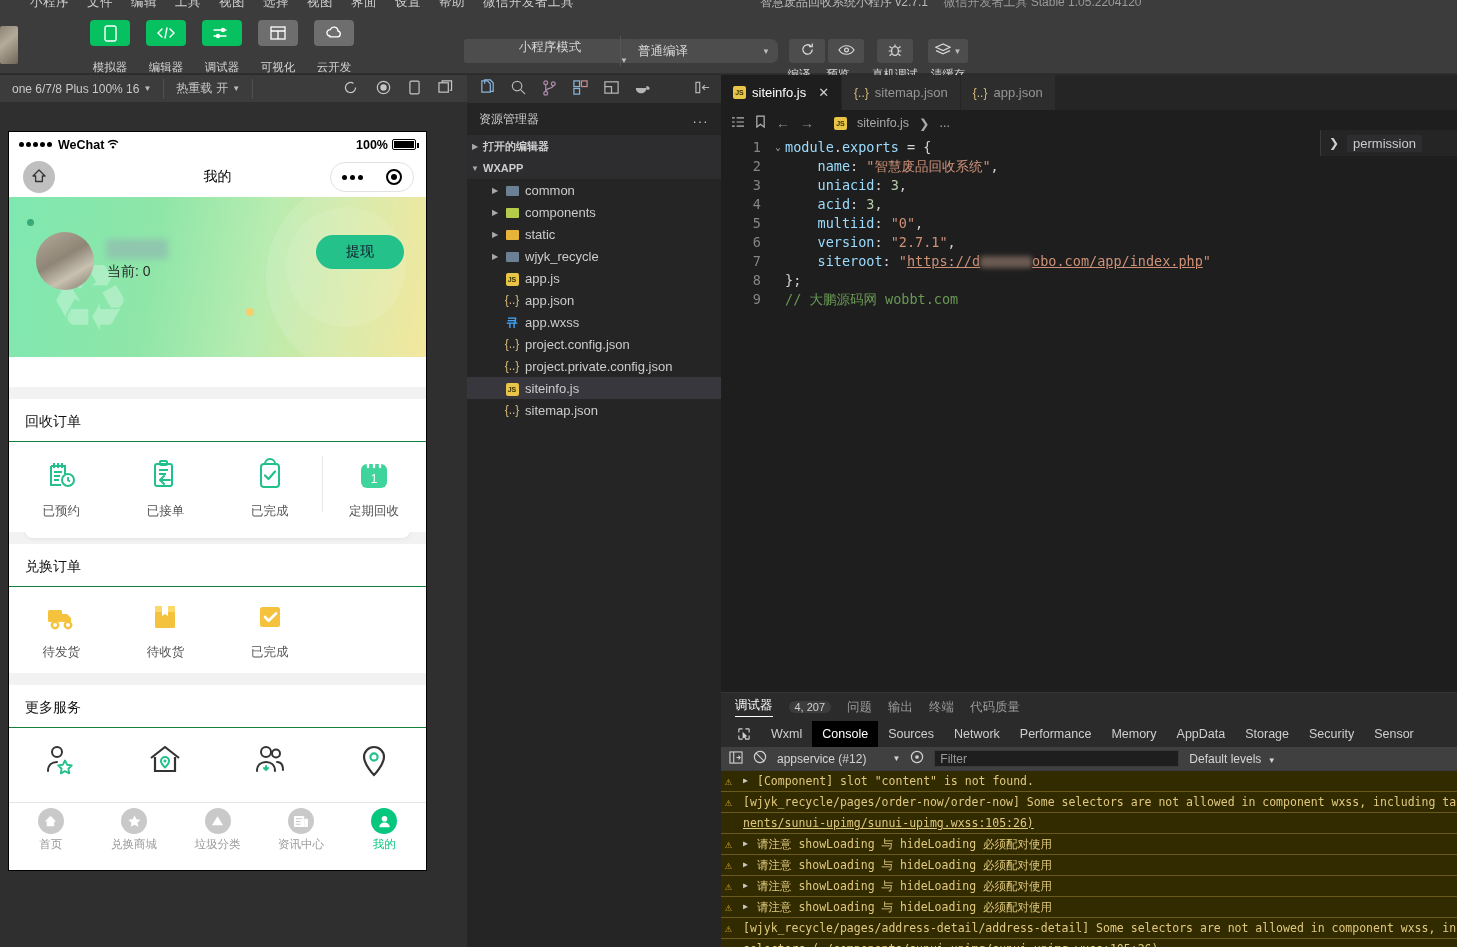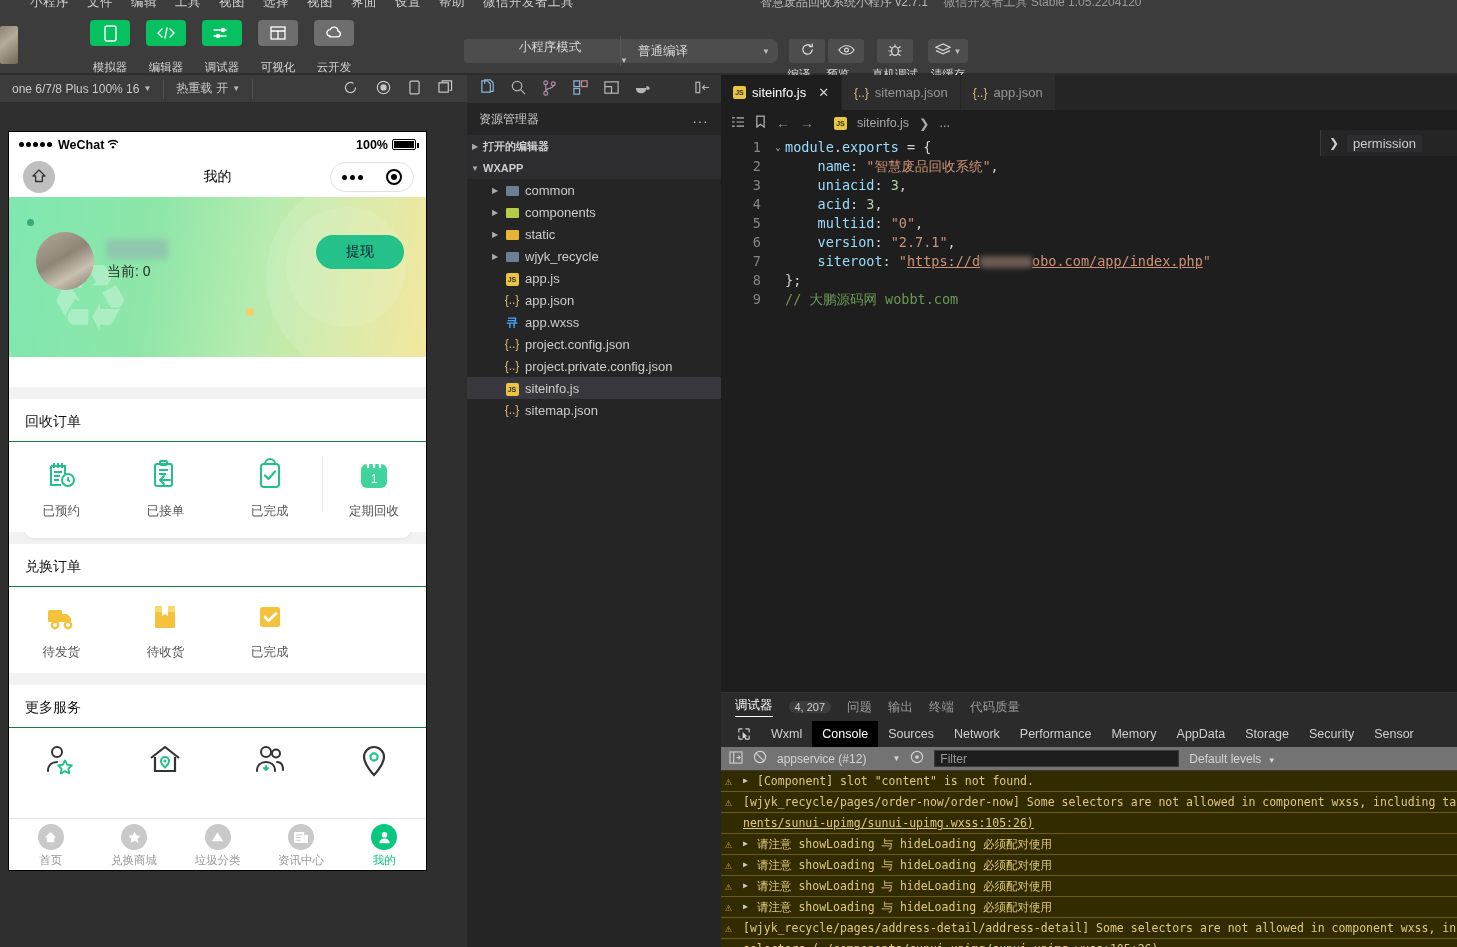--- a/index.html
+++ b/index.html
@@ -167,21 +167,21 @@
   .stat .l { font-size: 13px; color: #333; margin-top: 14px; }
 
   .sec-gap { height: 12px; background: #f2f2f2; }
   .sec-title { padding: 14px 16px 10px; font-size: 14px; font-weight: normal; color: #111; border-bottom: 1px solid #15803d; }
   .grid { display: flex; padding: 16px 0 12px; background: #fff; position: relative; }
   .gcell { flex: 1; text-align: center; }
   .gcell .lbl { margin-top: 8px; font-size: 12.5px; color: #555; }
   .vsep { position: absolute; width: 1px; background: #e6e6e6; }
 
   .tabbar {
-    position: absolute; left: 0; right: 0; bottom: 0; height: 52px;
+    position: absolute; left: 0; right: 0; bottom: 0; height: 68px;
     background: #fff; border-top: 1px solid #e4e4e4; display: flex;
   }
   .tab { flex: 1; text-align: center; padding-top: 5px; }
   .tab .circ {
     width: 26px; height: 26px; border-radius: 50%; margin: 0 auto;
     background: #c9c9c9; display: flex; align-items: center; justify-content: center;
   }
   .tab.active .circ { background: #07c77f; }
   .tab .tl { font-size: 11.5px; color: #9a9a9a; margin-top: 3px; }
   .tab.active .tl { color: #07c77f; }
@@ -268,21 +268,21 @@
   }
   .dt-panelbar .act { color: #ffffff; border-bottom: 1px solid #ffffff; padding-bottom: 2px; }
   .dt-count { background: #3c3c3c; border-radius: 8px; padding: 0 6px; font-size: 11px; color: #d0d0d0; }
   .dt-tabs {
     height: 26px; background: #2b2b2b; display: flex; align-items: center;
     gap: 0; font-size: 12.5px; color: #cfcfcf; padding-left: 6px;
   }
   .dt-tab { padding: 0 10px; height: 26px; display: flex; align-items: center; }
   .dt-tab.active { background: #000000; color: #ffffff; }
   .dt-filterbar {
-    height: 24px; background: #737373; display: flex; align-items: center;
+    height: 24px; background: #404040; display: flex; align-items: center;
     gap: 10px; padding: 0 8px; border-bottom: 1px solid #3a3a3a;
   }
   .ctx-sel { display: flex; align-items: center; gap: 26px; font-size: 12px; color: #d4d4d4; }
   .filter-input {
     flex: 0 0 245px; height: 17px; background: #1e1e1e; border: 1px solid #3a3a3a;
     color: #9a9a9a; font-size: 12px; padding: 0 5px; display: flex; align-items: center;
   }
   .levels { font-size: 12px; color: #d4d4d4; }
   .console-list { height: 180px; overflow: hidden; }
   .cmsg {

